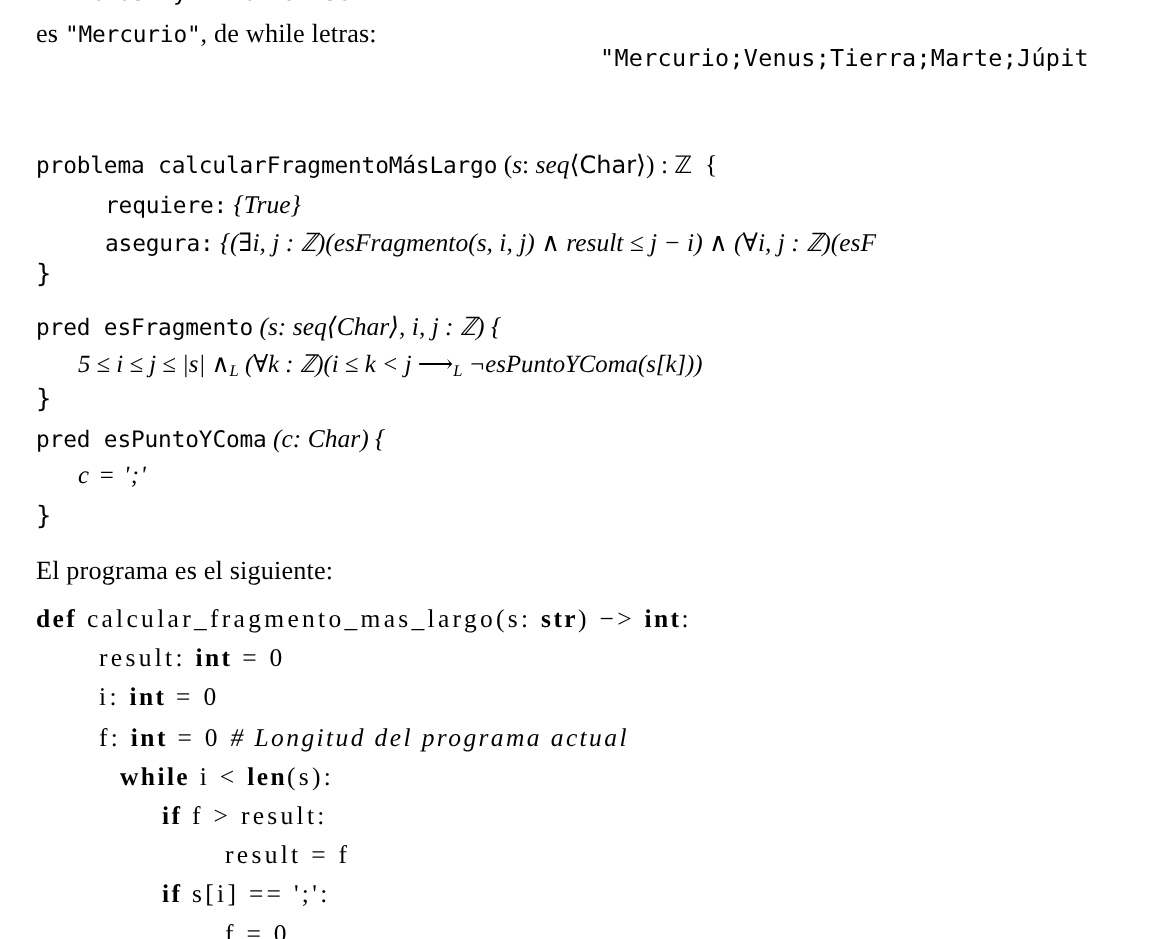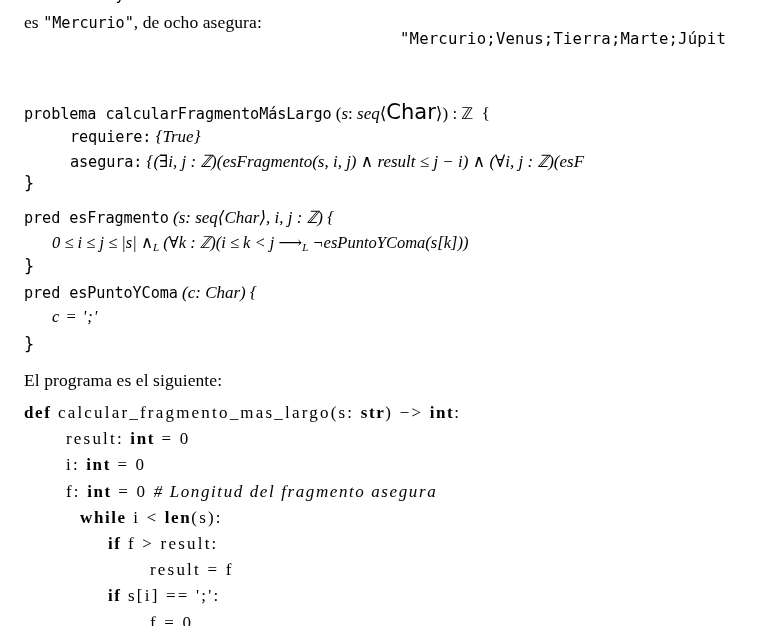--- a/index.html
+++ b/index.html
@@ -48,21 +48,21 @@
   .math {
     font-family: "Liberation Serif", "DejaVu Serif", serif;
     font-size: 17px;
   }
   .mi { font-style: italic; }
   .mr { font-style: normal; }
   
   .msf {
     font-family: "DejaVu Sans", "Liberation Sans", sans-serif;
     font-style: normal;
-    font-size: 21px;
+    font-size: 16px;
   }
   .bb {
     font-family: "DejaVu Sans", "Liberation Sans", sans-serif;
     font-style: normal;
     font-size: 16px;
   }
   .sub {
     font-size: 11px;
     font-style: italic;
     vertical-align: -0.25em;
@@ -96,52 +96,52 @@
 </style>
 </head>
 <body>
 
 <div class="page">
 
   <div class="sliver-clip">
     <div class="sliver">  "Venus" y "Tierra" son</div>
   </div>
 
-  <div class="line prose" style="top:12px;"><span>es </span><span class="tt">"Mercurio"</span><span>, de ocho asegura:</span></div>
+  <div class="line prose" style="top:12px;"><span>es </span><span class="tt">"Mercurio"</span><span>, de while letras:</span></div>
 
   <div class="line tt" style="top:30px; left:400px; font-size:15.6px; letter-spacing:0.2px;">"Mercurio;Venus;Tierra;Marte;Júpit</div>
 
 
   <div class="line" style="top:100px;"><span class="tt">problema</span><span class="tt"> </span><span class="tt">calcularFragmentoMásLargo</span><span class="math mr"> </span><span class="math mr">(</span><span class="math mi">s</span><span class="math mr">: </span><span class="math mi">seq</span><span class="math mr">⟨</span><span class="msf">Char</span><span class="math mr">⟩</span><span class="math mr">) : </span><span class="bb">ℤ</span><span class="math mr">  {</span></div>
 
   <div class="line" style="top:127px; left:70px;"><span class="tt">requiere:</span><span class="math mi" style="font-size:17px;"> </span><span class="math mi">{True}</span></div>
 
   <div class="line" style="top:149px; left:70px;"><span class="tt">asegura:</span><span class="math mi"> </span><span class="math mi">{(∃i, j : ℤ)(esFragmento(s, i, j) ∧ result ≤ j − i) ∧ (∀i, j : ℤ)(esF</span></div>
 
   <div class="line tt" style="top:173px; font-size:17px;">}</div>
 
   <div class="line" style="top:205px;"><span class="tt">pred</span><span class="tt"> </span><span class="tt">esFragmento</span><span class="math mi" style="font-style:normal;"> </span><span class="math mi">(s: seq⟨Char⟩, i, j : ℤ) {</span></div>
 
-  <div class="line math mi" style="top:230px; left:52px; font-size:16.5px;"><span>0 ≤ i ≤ j ≤ |s| </span><span>∧</span><span class="sub">L</span><span> (∀k : ℤ)(i ≤ k &lt; j </span><span>⟶</span><span class="sub">L</span><span> ¬esPuntoYComa(s[k]))</span></div>
+  <div class="line math mi" style="top:230px; left:52px; font-size:16.5px;"><span>5 ≤ i ≤ j ≤ |s| </span><span>∧</span><span class="sub">L</span><span> (∀k : ℤ)(i ≤ k &lt; j </span><span>⟶</span><span class="sub">L</span><span> ¬esPuntoYComa(s[k]))</span></div>
 
   <div class="line tt" style="top:256px; font-size:17px;">}</div>
 
   <div class="line" style="top:283px;"><span class="tt">pred</span><span class="tt"> </span><span class="tt">esPuntoYComa</span><span class="math mi" style="font-style:normal;"> </span><span class="math mi">(c: Char) {</span></div>
 
   <div class="line math mi" style="top:307px; left:52px; font-size:16.5px; letter-spacing:1px;">c = ';'</div>
 
   <div class="line tt" style="top:334px; font-size:17px;">}</div>
 
   <div class="line prose" style="top:370px;">El programa es el siguiente:</div>
 
   <div id="code-block">
       <div class="line code" style="top: 403px; left: 24px;"><span class="kw">def</span><span> calcular_fragmento_mas_largo(s: </span><span class="kw">str</span><span>) </span><span>−&gt;</span><span> </span><span class="kw">int</span><span>:</span></div>
       <div class="line code" style="top: 429.2px; left: 66px;"><span>result: </span><span class="kw">int</span><span> = 0</span></div>
       <div class="line code" style="top: 455.4px; left: 66px;"><span>i: </span><span class="kw">int</span><span> = 0</span></div>
-      <div class="line code" style="top: 481.6px; left: 66px;"><span>f: </span><span class="kw">int</span><span> = 0 </span><span class="cmt"># Longitud del fragmento asegura</span></div>
+      <div class="line code" style="top: 481.6px; left: 66px;"><span>f: </span><span class="kw">int</span><span> = 0 </span><span class="cmt"># Longitud del programa actual</span></div>
       <div class="line code" style="top: 507.8px; left: 66px; margin-left: 14px;"><span class="kw">while</span><span> i &lt; </span><span class="kw">len</span><span>(s):</span></div>
       <div class="line code" style="top: 534px; left: 108px;"><span class="kw">if</span><span> f &gt; result:</span></div>
       <div class="line code" style="top: 560.2px; left: 150px;"><span>result = f</span></div>
       <div class="line code" style="top: 586.4px; left: 108px;"><span class="kw">if</span><span> s[i] == ';':</span></div>
       <div class="line code" style="top: 612.6px; left: 150px;"><span>f = 0</span></div>
     </div>
 
 </div>
 
 </body></html>

